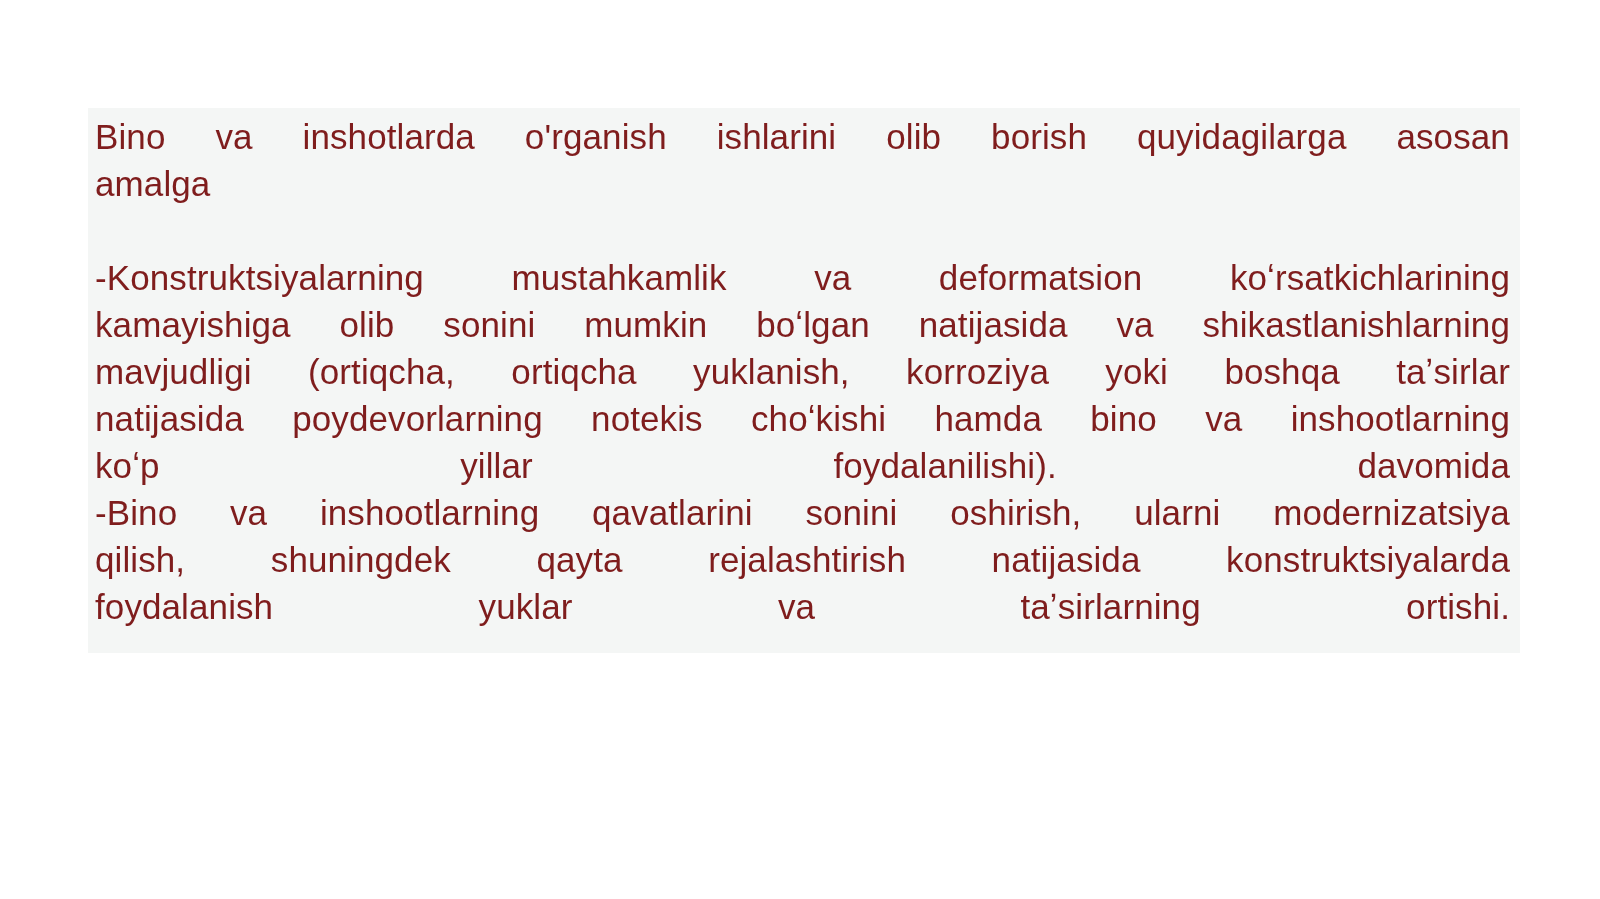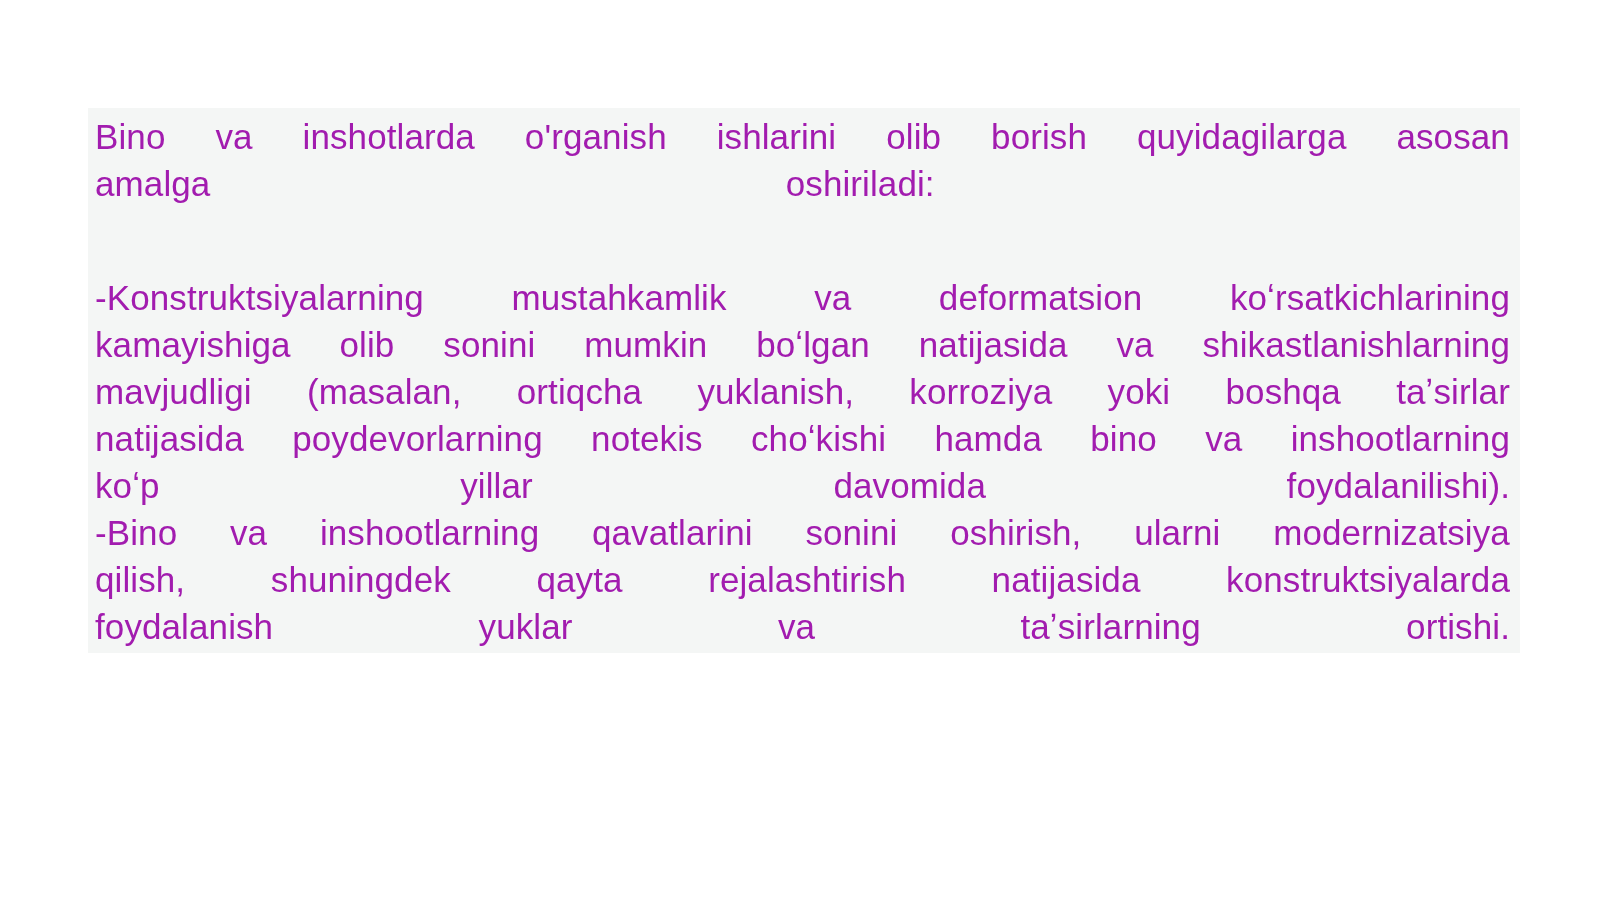--- a/index.html
+++ b/index.html
@@ -20,50 +20,50 @@
     top: 108px;
     width: 1432px;
     height: 545px;
     background: #f4f6f5;
   }
   .doc {
     position: absolute;
     left: 95px;
     top: 113px;
     width: 1415px;
-    color: #a21caf;
+    color: #7f1d1d;
     font-size: 35px;
     letter-spacing: 0.1px;
   }
   .paragraph { margin: 0; }
-  .paragraph + .paragraph { margin-top: 67px; }
+  .paragraph + .paragraph { margin-top: 47px; }
   .line {
     display: flex;
     justify-content: space-between;
     align-items: baseline;
     height: 47px;
     line-height: 47px;
     white-space: pre;
   }
   .line .word { display: inline-block; }
   .line .tail { display: inline-block; width: 0; }
 </style>
 </head>
 <body>
 
 <div class="text-panel"></div>
 
 <div class="doc" id="doc">
     <div class="paragraph">
       <div class="line"><span class="word">Bino</span><span class="word">va</span><span class="word">inshotlarda</span><span class="word">o'rganish</span><span class="word">ishlarini</span><span class="word">olib</span><span class="word">borish</span><span class="word">quyidagilarga</span><span class="word">asosan</span></div>
-      <div class="line"><span class="word">amalga</span><span class="word">oshiriladi:</span><span class="tail"></span></div>
+      <div class="line"><span class="word">amalga</span><span class="tail"></span></div>
     </div>
     <div class="paragraph">
       <div class="line"><span class="word">-Konstruktsiyalarning</span><span class="word">mustahkamlik</span><span class="word">va</span><span class="word">deformatsion</span><span class="word">koʻrsatkichlarining</span></div>
       <div class="line"><span class="word">kamayishiga</span><span class="word">olib</span><span class="word">sonini</span><span class="word">mumkin</span><span class="word">boʻlgan</span><span class="word">natijasida</span><span class="word">va</span><span class="word">shikastlanishlarning</span></div>
-      <div class="line"><span class="word">mavjudligi</span><span class="word">(masalan,</span><span class="word">ortiqcha</span><span class="word">yuklanish,</span><span class="word">korroziya</span><span class="word">yoki</span><span class="word">boshqa</span><span class="word">taʼsirlar</span></div>
+      <div class="line"><span class="word">mavjudligi</span><span class="word">(ortiqcha,</span><span class="word">ortiqcha</span><span class="word">yuklanish,</span><span class="word">korroziya</span><span class="word">yoki</span><span class="word">boshqa</span><span class="word">taʼsirlar</span></div>
       <div class="line"><span class="word">natijasida</span><span class="word">poydevorlarning</span><span class="word">notekis</span><span class="word">choʻkishi</span><span class="word">hamda</span><span class="word">bino</span><span class="word">va</span><span class="word">inshootlarning</span></div>
-      <div class="line"><span class="word">koʻp</span><span class="word">yillar</span><span class="word">davomida</span><span class="word">foydalanilishi).</span></div>
+      <div class="line"><span class="word">koʻp</span><span class="word">yillar</span><span class="word">foydalanilishi).</span><span class="word">davomida</span></div>
       <div class="line"><span class="word">-Bino</span><span class="word">va</span><span class="word">inshootlarning</span><span class="word">qavatlarini</span><span class="word">sonini</span><span class="word">oshirish,</span><span class="word">ularni</span><span class="word">modernizatsiya</span></div>
       <div class="line"><span class="word">qilish,</span><span class="word">shuningdek</span><span class="word">qayta</span><span class="word">rejalashtirish</span><span class="word">natijasida</span><span class="word">konstruktsiyalarda</span></div>
       <div class="line"><span class="word">foydalanish</span><span class="word">yuklar</span><span class="word">va</span><span class="word">taʼsirlarning</span><span class="word">ortishi.</span></div>
     </div>
   </div>
 
 </body></html>

